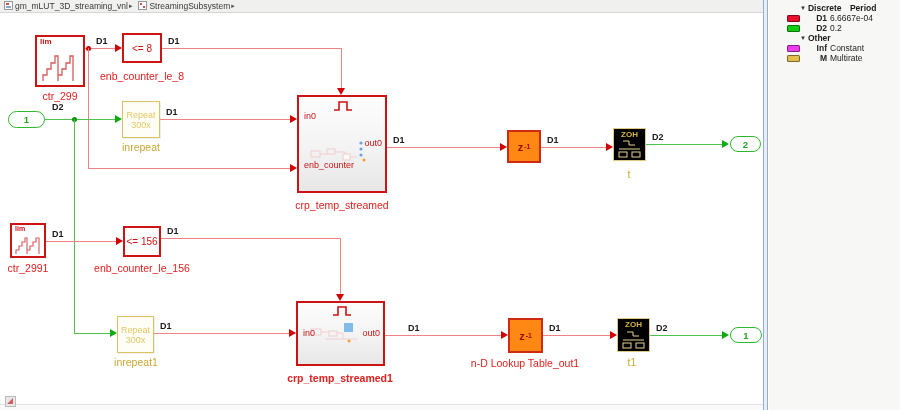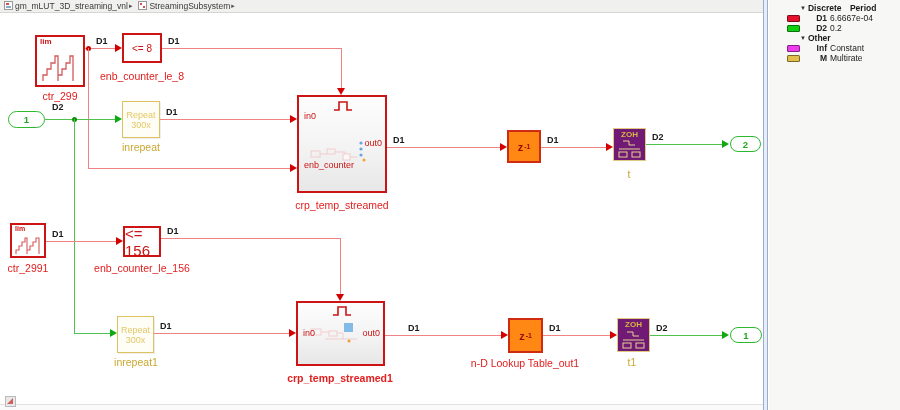--- a/index.html
+++ b/index.html
@@ -27,21 +27,21 @@
   .dred{background:#cc0000;}
   .dgreen{background:#089108;}
   .sig{position:absolute;font-size:9px;font-weight:bold;color:#1b1b1b;white-space:nowrap;}
 
   .blk{position:absolute;box-sizing:border-box;background:#fff;}
   .bred{border:2px solid #cc1414;color:#cc1414;}
   .compare{display:flex;align-items:center;justify-content:center;font-size:10px;color:#cc1414;}
   .crp{border:2px solid #cc1414;background:linear-gradient(180deg,#fdfdfd 0%,#f3f3f3 55%,#e7e7e7 100%);}
   .repeatblk{border:1.5px solid #dcc261;background:#fffef6;color:#e2c766;display:flex;flex-direction:column;
     align-items:center;justify-content:center;font-size:9px;line-height:10px;box-shadow:1px 1px 0 #eee;}
-  .zohblk{border:1.5px solid #e0ca80;background:#701a75;}
+  .zohblk{border:1.5px solid #e0ca80;background:#000000;}
   .delayblk{border:2px solid #cf2a12;background:#ff8714;display:flex;align-items:center;justify-content:center;
     color:#9c0b0b;font-weight:bold;font-size:11px;}
   .delayblk sup{font-size:7px;margin-left:1px;}
   .blk-label{position:absolute;font-size:10.5px;white-space:nowrap;transform:translateX(-50%);}
   .lred{color:#e12020;}
   .lyellow{color:#c9a832;}
   .portname{position:absolute;font-size:9px;color:#cc1414;white-space:nowrap;}
   .oval{position:absolute;border:1.5px solid #2db92d;border-radius:9px;background:#fff;color:#23a823;
     font-size:9.5px;font-weight:bold;display:flex;align-items:center;justify-content:center;box-sizing:border-box;}
   .limtxt{position:absolute;left:3px;top:0px;font-size:8px;font-weight:bold;color:#cc1414;}
@@ -217,21 +217,21 @@
       <svg width="30" height="24" style="position:absolute;left:1px;top:8px;">
         <path d="M3 21 V17 H6 V13 H9 V9 H12 V5 H14 V21 M14 21 V17 H17 V13 H20 V9 H23 V5 H26 V21" fill="none" stroke="#d65a5a" stroke-width="1.1"></path>
       </svg>
     </div>
     <div class="blk-label lred" style="left:28px;top:249px;">ctr_2991</div>
 
     <div class="wire h wred" style="left:46px;top:228px;width:70px;"></div>
     <div class="arrow-r ared" style="left:116px;top:224px;"></div>
     <div class="sig" style="left:52px;top:216px;">D1</div>
 
-    <div class="blk bred compare" style="left:123px;top:213px;width:38px;height:31px;font-size:15px;">
+    <div class="blk bred compare" style="left:123px;top:213px;width:38px;height:31px;font-size:10px;text-align:center;">
       <span>&lt;= 156</span>
     </div>
     <div class="blk-label lred" style="left:142px;top:249px;">enb_counter_le_156</div>
 
     <div class="wire h wred" style="left:161px;top:225px;width:179px;"></div>
     <div class="sig" style="left:167px;top:213px;">D1</div>
     <div class="wire v wred" style="left:340px;top:225px;height:56px;"></div>
     <div class="arrow-d" style="left:336px;top:281px;"></div>
 
     <div class="blk repeatblk" style="left:117px;top:303px;width:37px;height:37px;">

